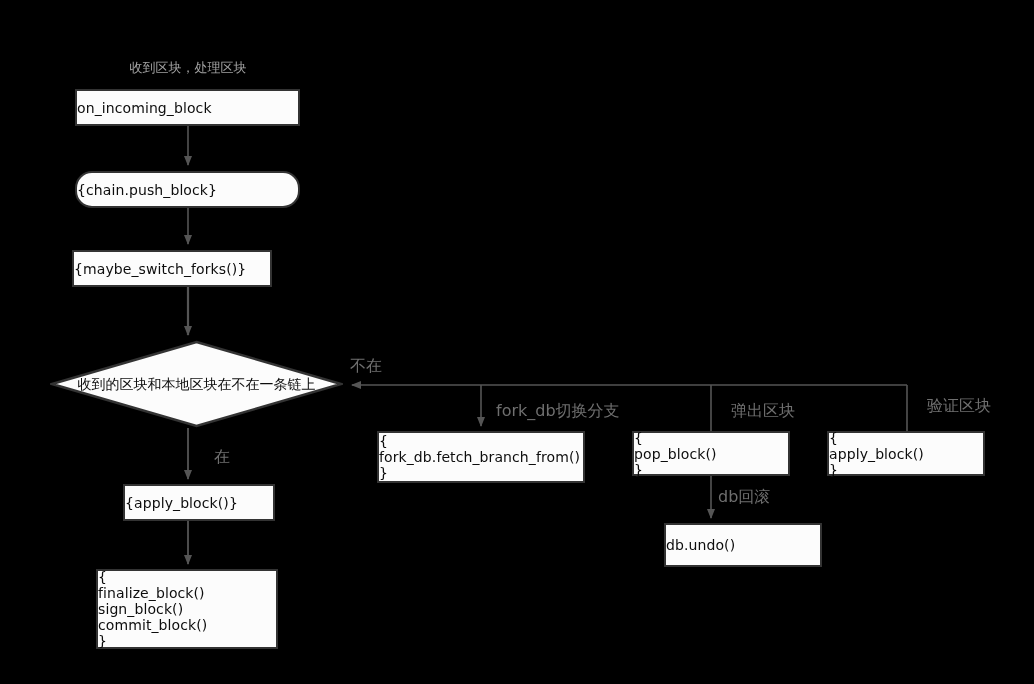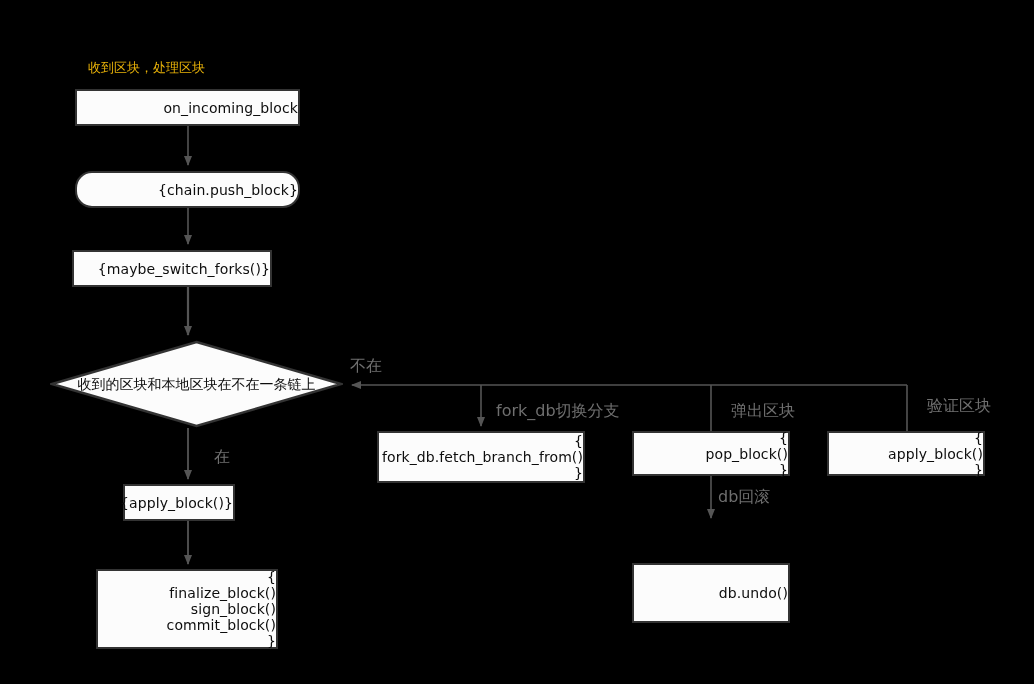--- a/index.html
+++ b/index.html
@@ -24,26 +24,25 @@
   .node {
     position: absolute;
     box-sizing: border-box;
     background: #fcfcfc;
     border: 2px solid #333333;
     color: #0d0d0d;
     font-size: 14px;
     line-height: 16px;
     display: flex;
     flex-direction: column;
-    align-items: flex-end;
+    align-items: flex-start;
     justify-content: center;
     text-align: center;
     white-space: pre;
     letter-spacing: 0.1px;
-    padding-left: 26px;
   }
   .node .ln { display: block; }
   .diamond {
     position: absolute;
     box-sizing: border-box;
     display: flex;
     align-items: center;
     justify-content: center;
   }
   .diamond svg {
@@ -62,25 +61,25 @@
   }
   .edge-label {
     position: absolute;
     color: #6f6f6f;
     font-size: 16px;
     line-height: 15px;
     white-space: pre;
   }
   .caption {
     position: absolute;
-    color: #eab308;
+    color: #a3a3a3;
     font-size: 13px;
     line-height: 15px;
     white-space: pre;
-    text-align: left;
+    text-align: center;
   }
 </style>
 </head>
 <body>
 
 <svg id="canvas" xmlns="http://www.w3.org/2000/svg">
   <defs>
     <marker id="arrow" markerWidth="10" markerHeight="10" refX="9" refY="4" orient="auto" markerUnits="userSpaceOnUse">
       <path d="M0,0 L10,4 L0,8 z" fill="#555555"></path>
     </marker>
@@ -128,21 +127,21 @@
   <svg width="293" height="88" viewBox="0 0 293 88" xmlns="http://www.w3.org/2000/svg">
     <polygon points="146.5,2 291,44 146.5,86 2,44" fill="#fcfcfc" stroke="#333333" stroke-width="2.4"></polygon>
   </svg>
   <span class="dtext">收到的区块和本地区块在不在一条链上</span>
 </div>
 
 <div class="edge-label" style="left:350px; top:358px;">不在</div>
 
 <div class="edge-label" style="left:214px; top:449px;">在</div>
 
-<div class="node" style="left:123px; top:484px; width:112px; height:37px;">
+<div class="node" style="left:123px; top:484px; width:152px; height:37px;">
   <span class="ln">{apply_block()}</span>
 </div>
 
 <div class="node" style="left:96px; top:569px; width:182px; height:80px;">
   <span class="ln">{</span>
   <span class="ln">finalize_block()</span>
   <span class="ln">sign_block()</span>
   <span class="ln">commit_block()</span>
   <span class="ln">}</span>
 </div>
@@ -158,21 +157,21 @@
 <div class="edge-label" style="left:731px; top:403px;">弹出区块</div>
 
 <div class="node" style="left:632px; top:431px; width:158px; height:45px;">
   <span class="ln">{</span>
   <span class="ln">pop_block()</span>
   <span class="ln">}</span>
 </div>
 
 <div class="edge-label" style="left:718px; top:489px;">db回滚</div>
 
-<div class="node" style="left:632px; top:523px; width:158px; height:60px;margin-top:40px;">
+<div class="node" style="left:664px; top:523px; width:158px; height:44px;">
   <span class="ln">db.undo()</span>
 </div>
 
 <div class="edge-label" style="left:927px; top:398px;">验证区块</div>
 
 <div class="node" style="left:827px; top:431px; width:158px; height:45px;">
   <span class="ln">{</span>
   <span class="ln">apply_block()</span>
   <span class="ln">}</span>
 </div>

